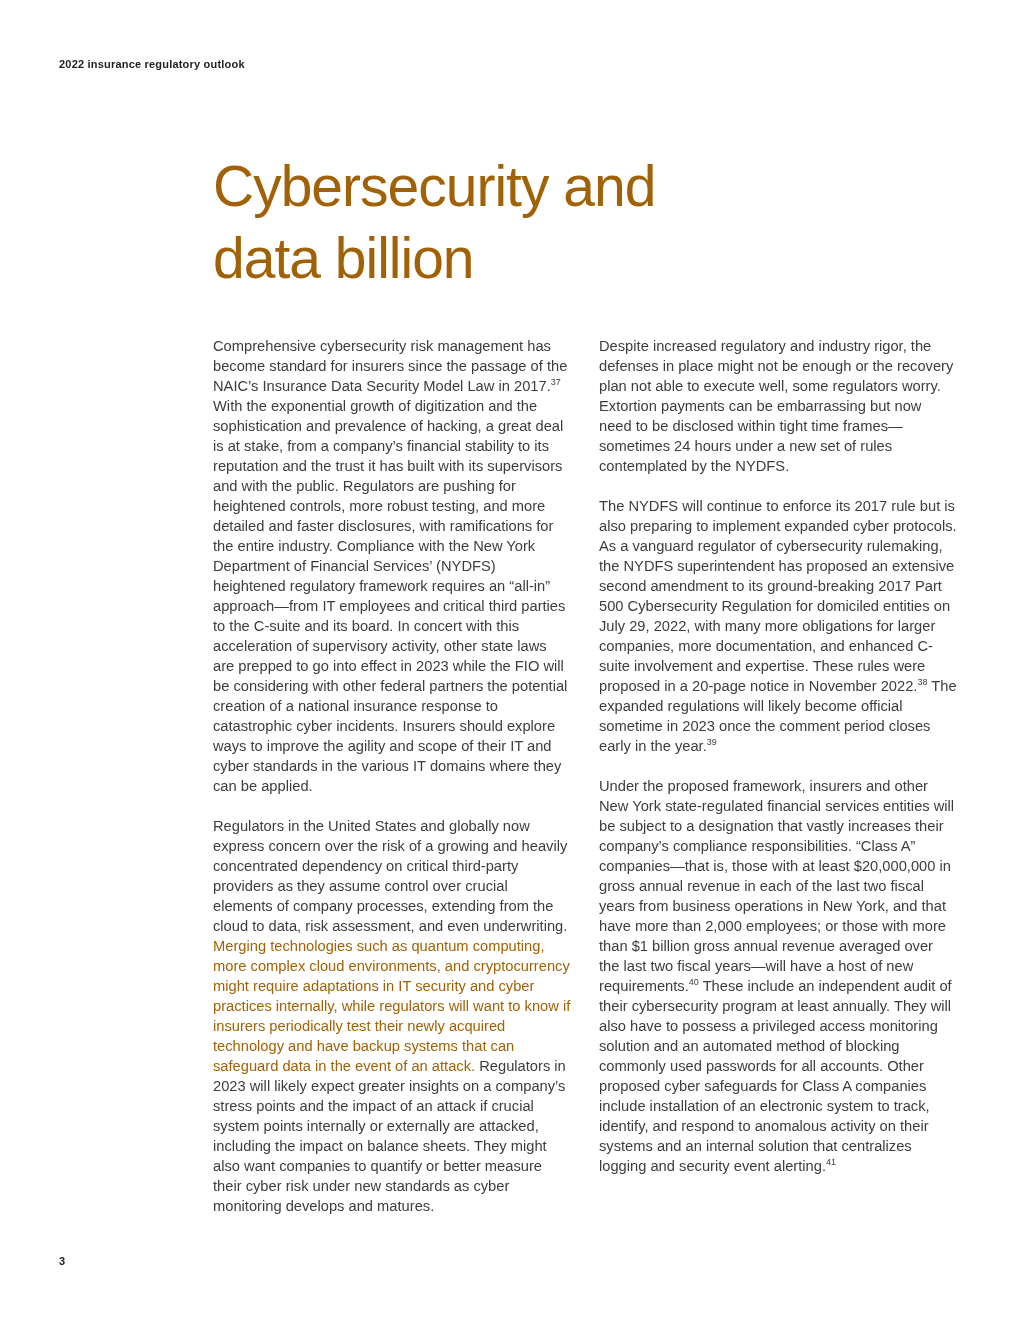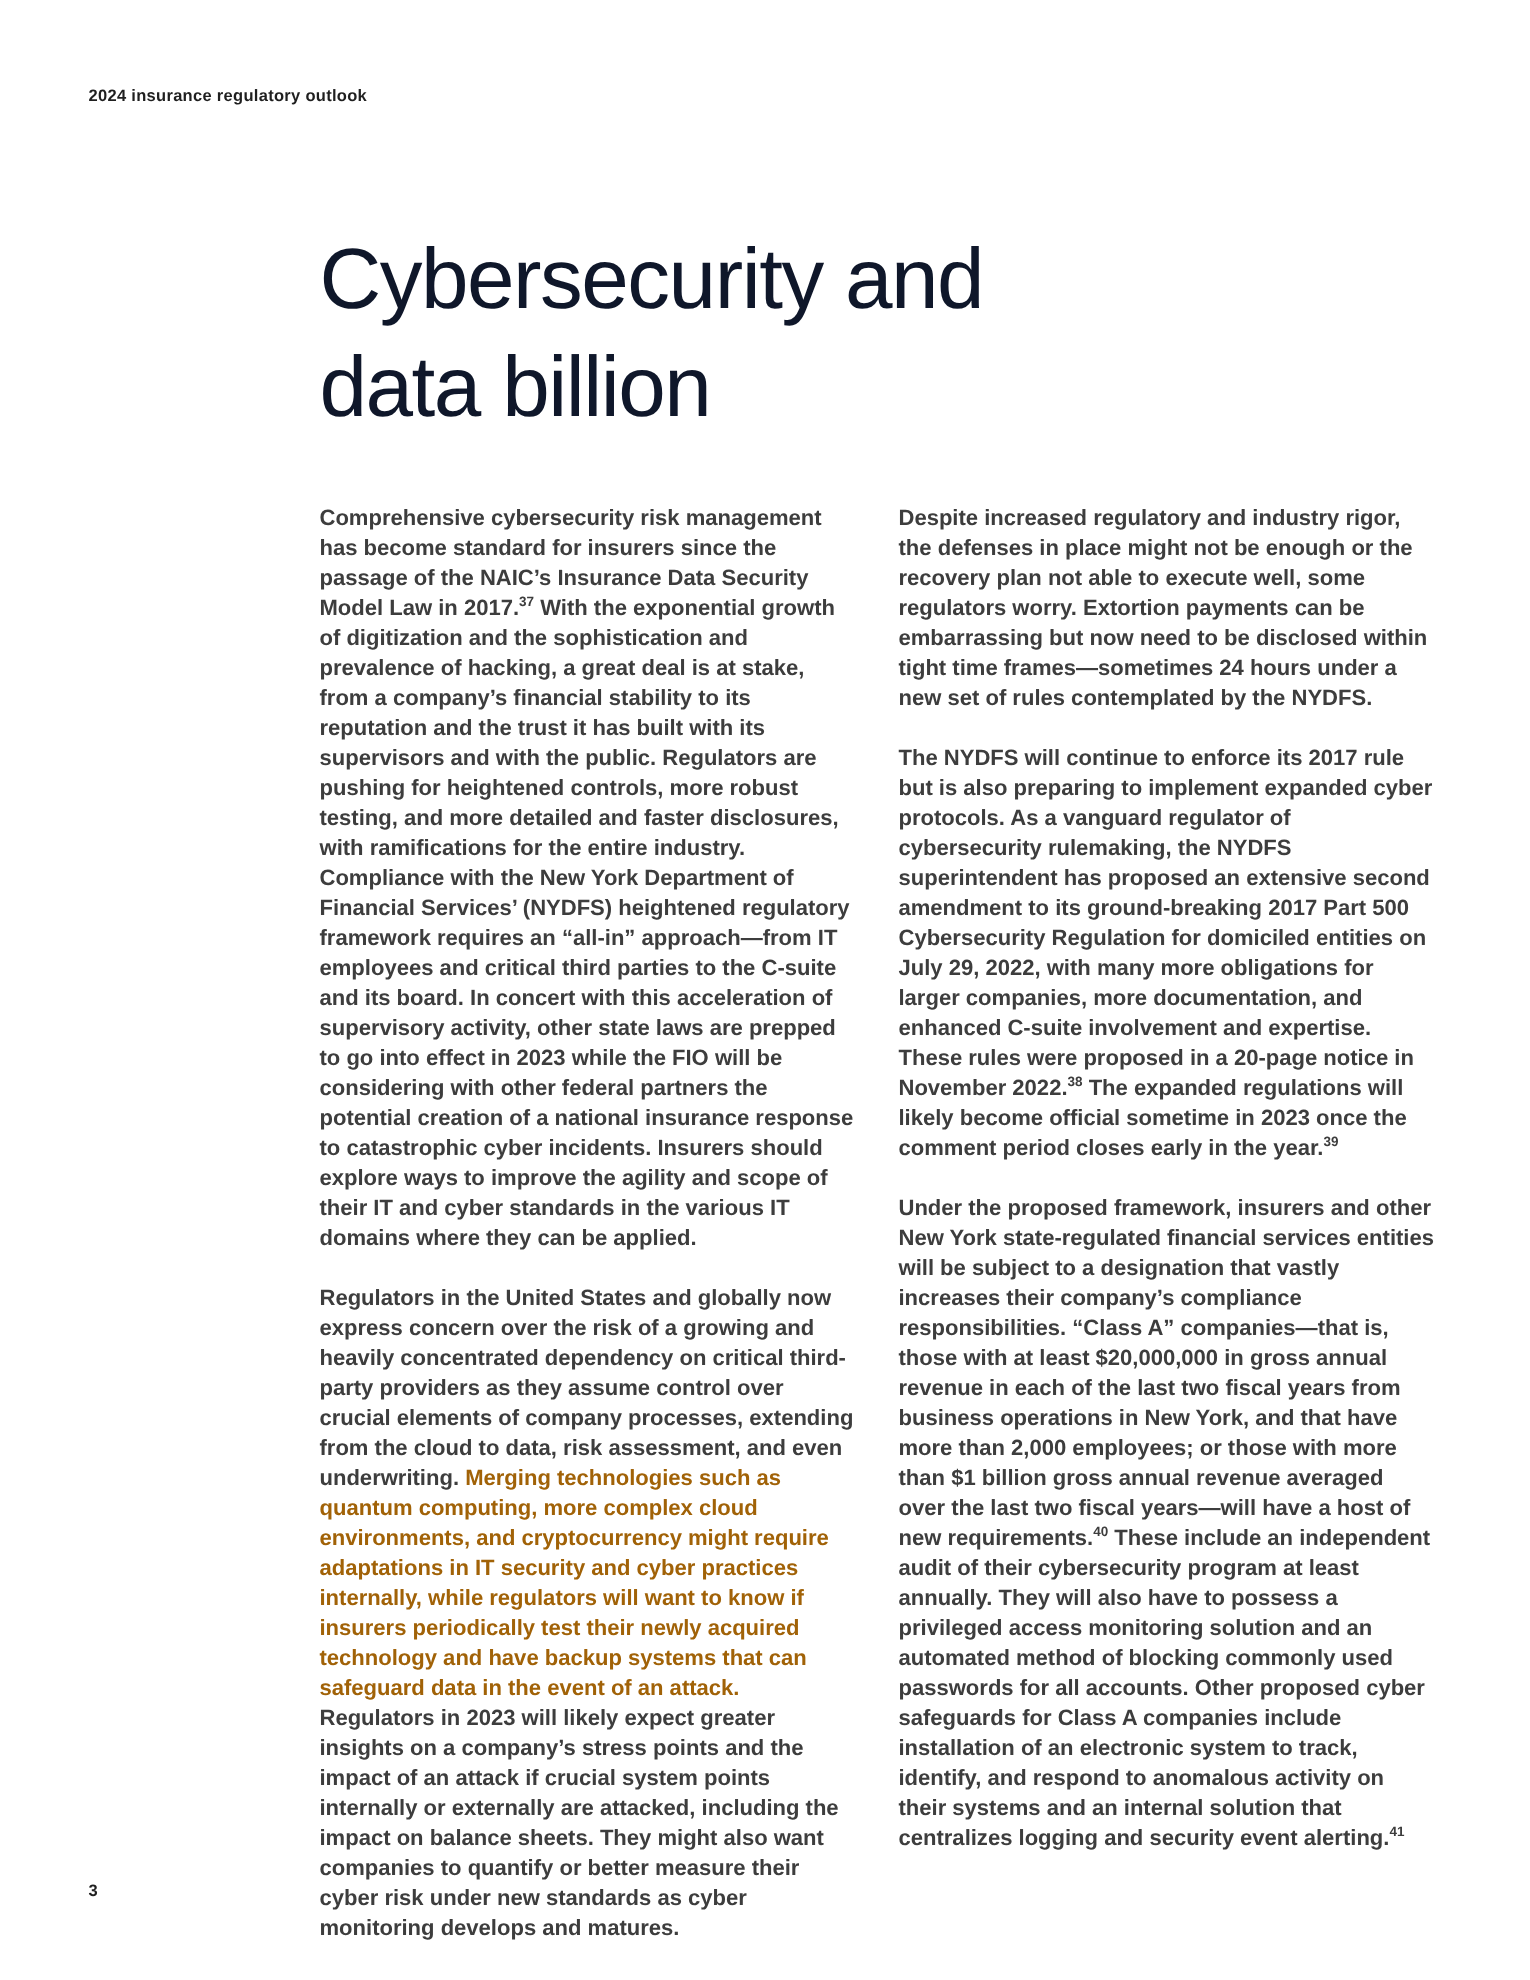--- a/index.html
+++ b/index.html
@@ -31,31 +31,30 @@
     font-weight: 700;
     color: #1f1f1f;
   }
   .content {
     position: absolute;
     left: 213px;
     top: 150px;
     width: 744px;
   }
   .page-title {
-    color: #0f172a;
+    color: #a16207;
     font-size: 57px;
     font-weight: 300;
     line-height: 72px;
     letter-spacing: -1px;
   }
   .columns {
     display: flex;
     gap: 28px;
     margin-top: 42px;
-    font-weight: bold;
   }
   .col {
     width: 358px;
     font-size: 14.7px;
     line-height: 20px;
     color: #3d3d3d;
   }
   .col p {
     margin: 0 0 20px 0;
   }
@@ -64,21 +63,21 @@
   }
   sup {
     font-size: 9px;
     line-height: 0;
     vertical-align: super;
   }
 </style>
 </head>
 <body>
 
-<div class="doc-header">2024 insurance regulatory outlook</div>
+<div class="doc-header">2022 insurance regulatory outlook</div>
 
 <div class="content">
   <div class="page-title">
     <div>Cybersecurity and</div>
     <div>data billion</div>
   </div>
 
   <div class="columns">
     <div class="col">
         <p><span>Comprehensive cybersecurity risk management has become standard for insurers since the passage of the NAIC’s Insurance Data Security Model Law in 2017.</span><sup>37</sup><span> With the exponential growth of digitization and the sophistication and prevalence of hacking, a great deal is at stake, from a company’s financial stability to its reputation and the trust it has built with its supervisors and with the public. Regulators are pushing for heightened controls, more robust testing, and more detailed and faster disclosures, with ramifications for the entire industry. Compliance with the New York Department of Financial Services’ (NYDFS) heightened regulatory framework requires an “all-in” approach—from IT employees and critical third parties to the C-suite and its board. In concert with this acceleration of supervisory activity, other state laws are prepped to go into effect in 2023 while the FIO will be considering with other federal partners the potential creation of a national insurance response to catastrophic cyber incidents. Insurers should explore ways to improve the agility and scope of their IT and cyber standards in the various IT domains where they can be applied.</span></p>

